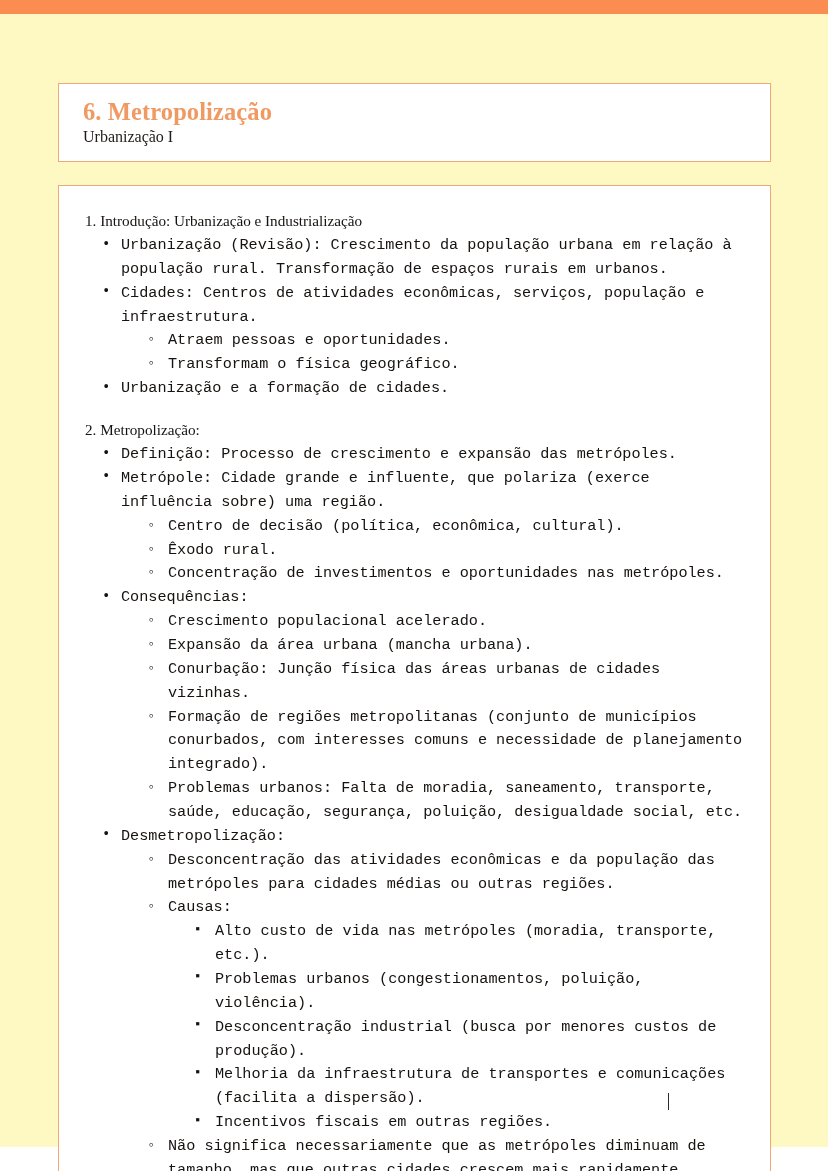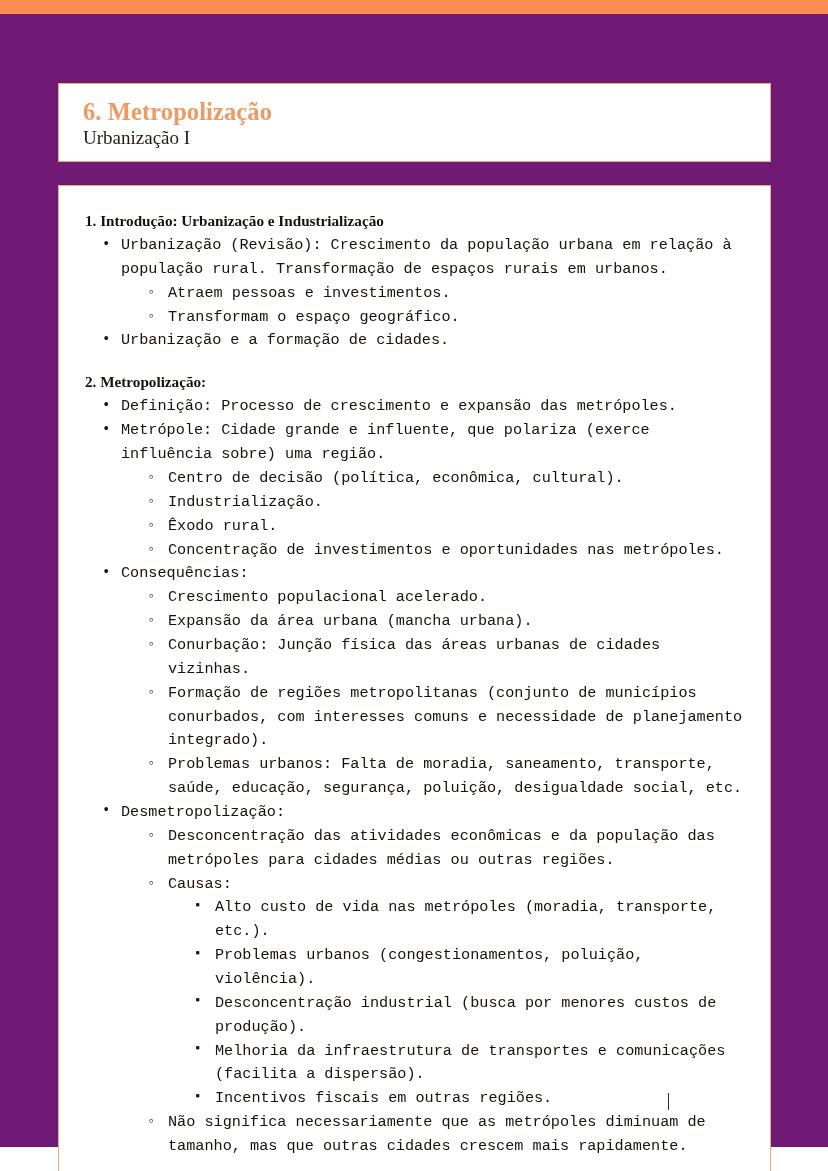--- a/index.html
+++ b/index.html
@@ -9,21 +9,21 @@
     height: 1171px;
     background: #ffffff;
     font-family: "Liberation Serif", "DejaVu Serif", serif;
     overflow: hidden;
   }
 
   .page {
     position: relative;
     width: 828px;
     height: 1147px;
-    background: #701a75;
+    background: #fef9c3;
   }
 
   .top-bar {
     position: absolute;
     top: 0; left: 0;
     width: 828px;
     height: 14px;
     background: #fb8d52;
   }
 
@@ -40,21 +40,21 @@
 
   .doc-title {
     font-size: 24.5px;
     font-weight: bold;
     color: #ef9a63;
     line-height: 1.15;
     letter-spacing: 0.1px;
   }
 
   .doc-subtitle {
-    font-size: 19px;
+    font-size: 16px;
     color: #201c1a;
     line-height: 1.2;
     margin-top: 1px;
   }
 
   .body-card {
     position: absolute;
     top: 185px;
     left: 58px;
     width: 713px;
@@ -64,21 +64,21 @@
     padding: 24px 26px 0 26px;
     overflow: hidden;
   }
 
   .section { margin-bottom: 0; }
 
   .section + .section { margin-top: 18px; }
 
   .section-heading {
     font-size: 15.2px;
-    font-weight: bold;
+    font-weight: normal;
     color: #16120f;
     line-height: 1.45;
     margin-bottom: 2px;
     margin-left: 0;
   }
 
   ul.lvl1, ul.lvl2, ul.lvl3 {
     list-style: none;
     margin: 0;
     padding: 0;
@@ -163,26 +163,27 @@
 
   <div class="body-card">
     <div id="sections-root">
         <div class="section">
           <div class="section-heading">1. Introdução: Urbanização e Industrialização</div>
           <ul class="lvl1">
             <li>
               <span class="txt">Urbanização (Revisão): Crescimento da população urbana em relação à população rural. Transformação de espaços rurais em urbanos.</span>
             </li>
             <li>
-              <ul class="lvl2">
-                <li>
-                  <span class="txt">Atraem pessoas e investimentos.</span>
-                </li>
-                <li>
-                  <span class="txt">Transformam o espaço geográfico.</span>
+              <span class="txt">Cidades: Centros de atividades econômicas, serviços, população e infraestrutura.</span>
+              <ul class="lvl2">
+                <li>
+                  <span class="txt">Atraem pessoas e oportunidades.</span>
+                </li>
+                <li>
+                  <span class="txt">Transformam o física geográfico.</span>
                 </li>
               </ul>
             </li>
             <li>
               <span class="txt">Urbanização e a formação de cidades.</span>
             </li>
           </ul>
         </div>
         <div class="section">
           <div class="section-heading">2. Metropolização:</div>
@@ -194,23 +195,20 @@
               <span class="txt">Metrópole: Cidade grande e influente, que polariza (exerce influência sobre) uma região.</span>
               <ul class="lvl2">
                 <li>
                   <span class="txt">Centro de decisão (política, econômica, cultural).</span>
                 </li>
               </ul>
             </li>
             <li>
               <ul class="lvl2">
                 <li>
-                  <span class="txt">Industrialização.</span>
-                </li>
-                <li>
                   <span class="txt">Êxodo rural.</span>
                 </li>
                 <li>
                   <span class="txt">Concentração de investimentos e oportunidades nas metrópoles.</span>
                 </li>
               </ul>
             </li>
             <li>
               <span class="txt">Consequências:</span>
               <ul class="lvl2">

